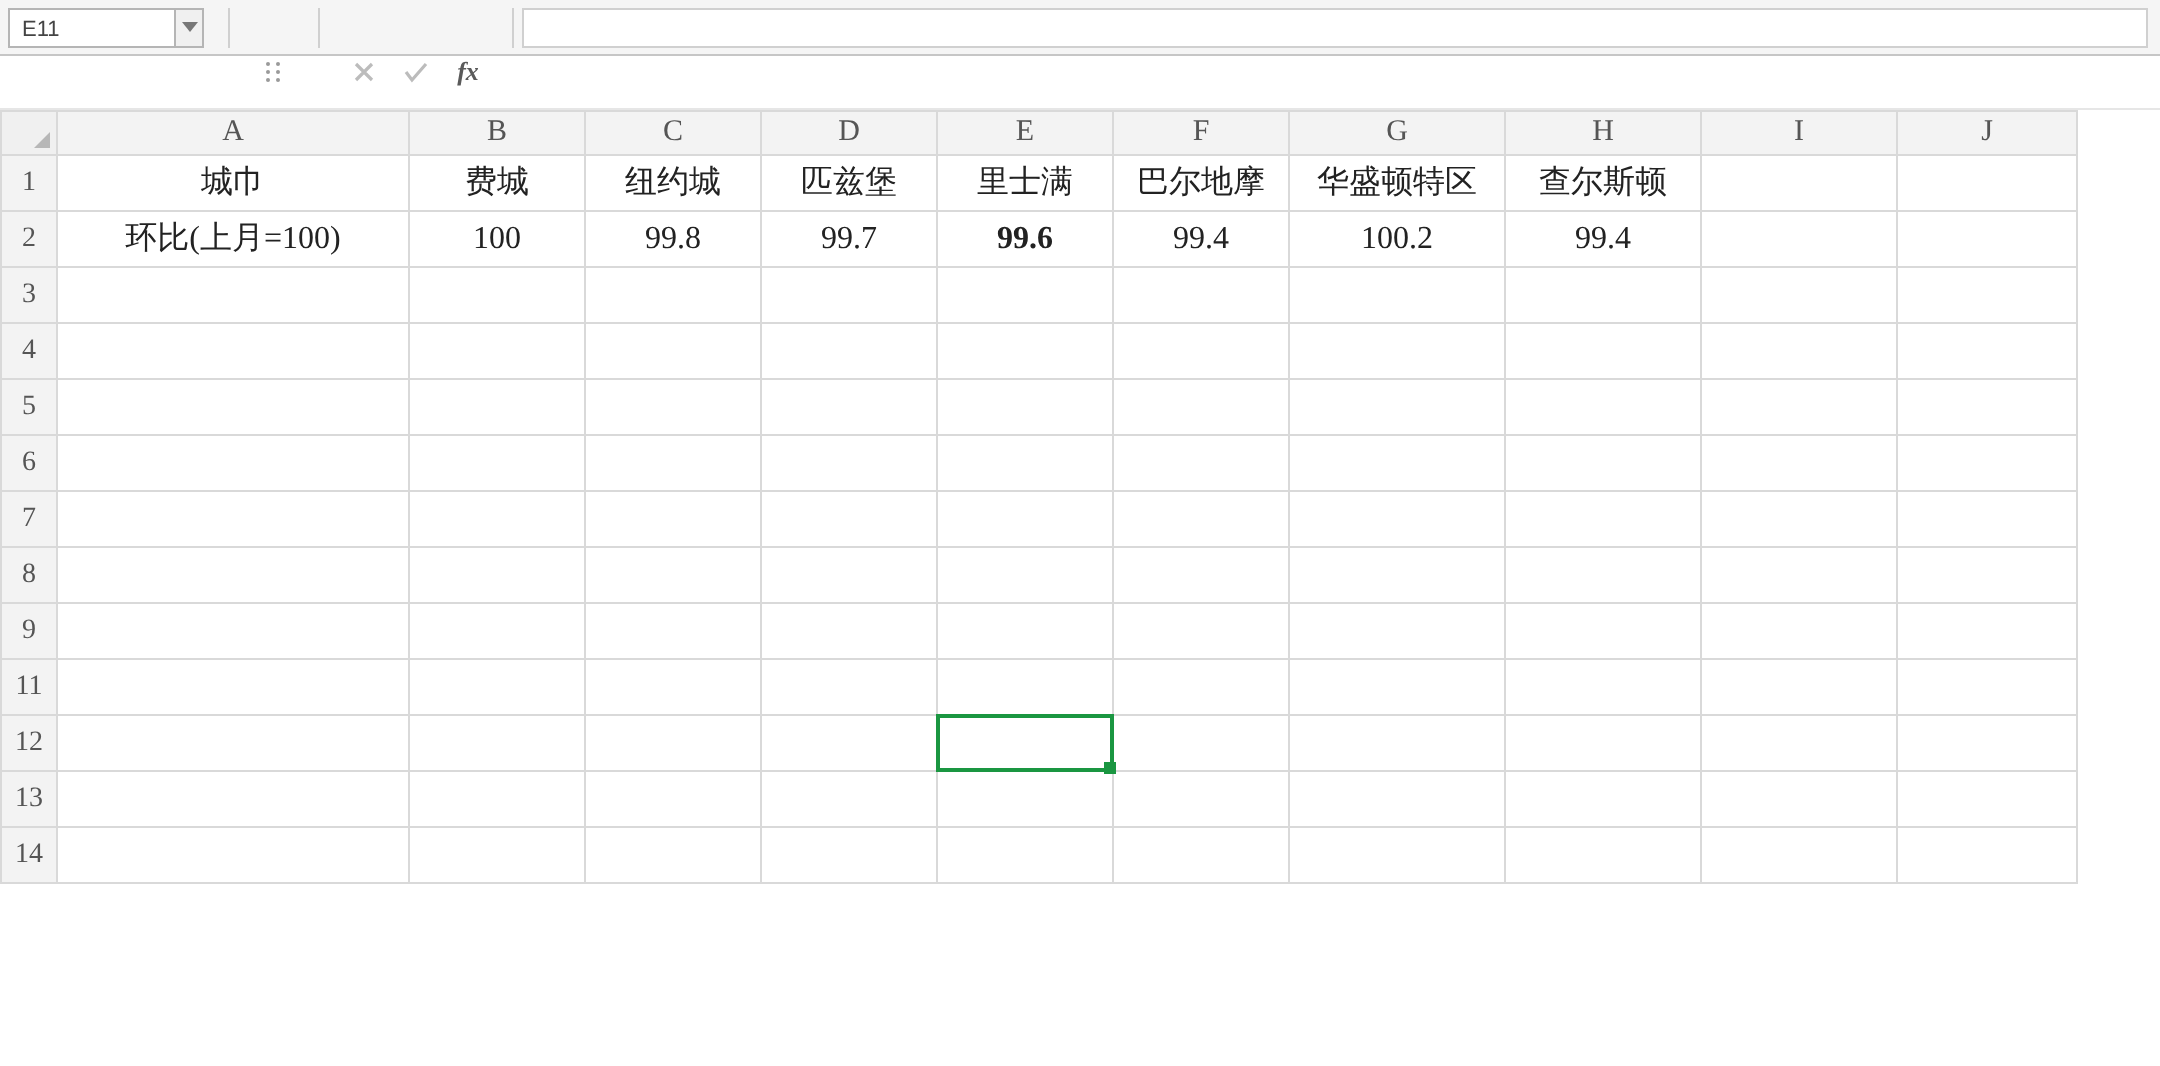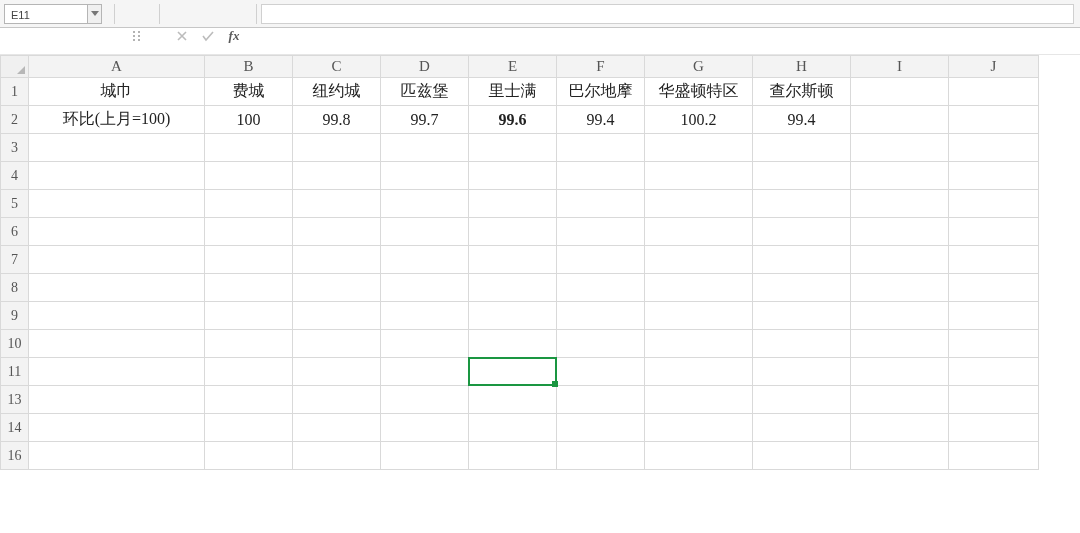--- a/index.html
+++ b/index.html
@@ -371,73 +371,60 @@
           <td class="cell" style="height: 28px;"></td>
           <td class="cell" style="height: 28px;"></td>
           <td class="cell" style="height: 28px;"></td>
           <td class="cell" style="height: 28px;"></td>
           <td class="cell" style="height: 28px;"></td>
           <td class="cell" style="height: 28px;"></td>
           <td class="cell" style="height: 28px;"></td>
           <td class="cell" style="height: 28px;"></td>
         </tr>
         <tr>
-          <th class="row-head" style="height: 28px;">10</th>
-          <td class="cell" style="height: 28px;"></td>
-          <td class="cell" style="height: 28px;"></td>
-          <td class="cell" style="height: 28px;"></td>
-          <td class="cell" style="height: 28px;"></td>
-          <td class="cell" style="height: 28px;"></td>
-          <td class="cell" style="height: 28px;"></td>
-          <td class="cell" style="height: 28px;"></td>
-          <td class="cell" style="height: 28px;"></td>
-          <td class="cell" style="height: 28px;"></td>
-          <td class="cell" style="height: 28px;"></td>
-        </tr>
-        <tr>
           <th class="row-head" style="height: 28px;">11</th>
           <td class="cell" style="height: 28px;"></td>
           <td class="cell" style="height: 28px;"></td>
           <td class="cell" style="height: 28px;"></td>
           <td class="cell" style="height: 28px;"></td>
           <td class="cell" style="height: 28px;"></td>
           <td class="cell" style="height: 28px;"></td>
           <td class="cell" style="height: 28px;"></td>
           <td class="cell" style="height: 28px;"></td>
           <td class="cell" style="height: 28px;"></td>
           <td class="cell" style="height: 28px;"></td>
         </tr>
         <tr>
+          <th class="row-head" style="height: 28px;">12</th>
+          <td class="cell" style="height: 28px;"></td>
+          <td class="cell" style="height: 28px;"></td>
+          <td class="cell" style="height: 28px;"></td>
+          <td class="cell" style="height: 28px;"></td>
+          <td class="cell" style="height: 28px;"></td>
+          <td class="cell" style="height: 28px;"></td>
+          <td class="cell" style="height: 28px;"></td>
+          <td class="cell" style="height: 28px;"></td>
+          <td class="cell" style="height: 28px;"></td>
+          <td class="cell" style="height: 28px;"></td>
+        </tr>
+        <tr>
           <th class="row-head" style="height: 28px;">13</th>
           <td class="cell" style="height: 28px;"></td>
           <td class="cell" style="height: 28px;"></td>
           <td class="cell" style="height: 28px;"></td>
           <td class="cell" style="height: 28px;"></td>
           <td class="cell" style="height: 28px;"></td>
           <td class="cell" style="height: 28px;"></td>
           <td class="cell" style="height: 28px;"></td>
           <td class="cell" style="height: 28px;"></td>
           <td class="cell" style="height: 28px;"></td>
           <td class="cell" style="height: 28px;"></td>
         </tr>
         <tr>
           <th class="row-head" style="height: 28px;">14</th>
-          <td class="cell" style="height: 28px;"></td>
-          <td class="cell" style="height: 28px;"></td>
-          <td class="cell" style="height: 28px;"></td>
-          <td class="cell" style="height: 28px;"></td>
-          <td class="cell" style="height: 28px;"></td>
-          <td class="cell" style="height: 28px;"></td>
-          <td class="cell" style="height: 28px;"></td>
-          <td class="cell" style="height: 28px;"></td>
-          <td class="cell" style="height: 28px;"></td>
-          <td class="cell" style="height: 28px;"></td>
-        </tr>
-        <tr>
-          <th class="row-head" style="height: 28px;">16</th>
           <td class="cell" style="height: 28px;"></td>
           <td class="cell" style="height: 28px;"></td>
           <td class="cell" style="height: 28px;"></td>
           <td class="cell" style="height: 28px;"></td>
           <td class="cell" style="height: 28px;"></td>
           <td class="cell" style="height: 28px;"></td>
           <td class="cell" style="height: 28px;"></td>
           <td class="cell" style="height: 28px;"></td>
           <td class="cell" style="height: 28px;"></td>
           <td class="cell" style="height: 28px;"></td>

